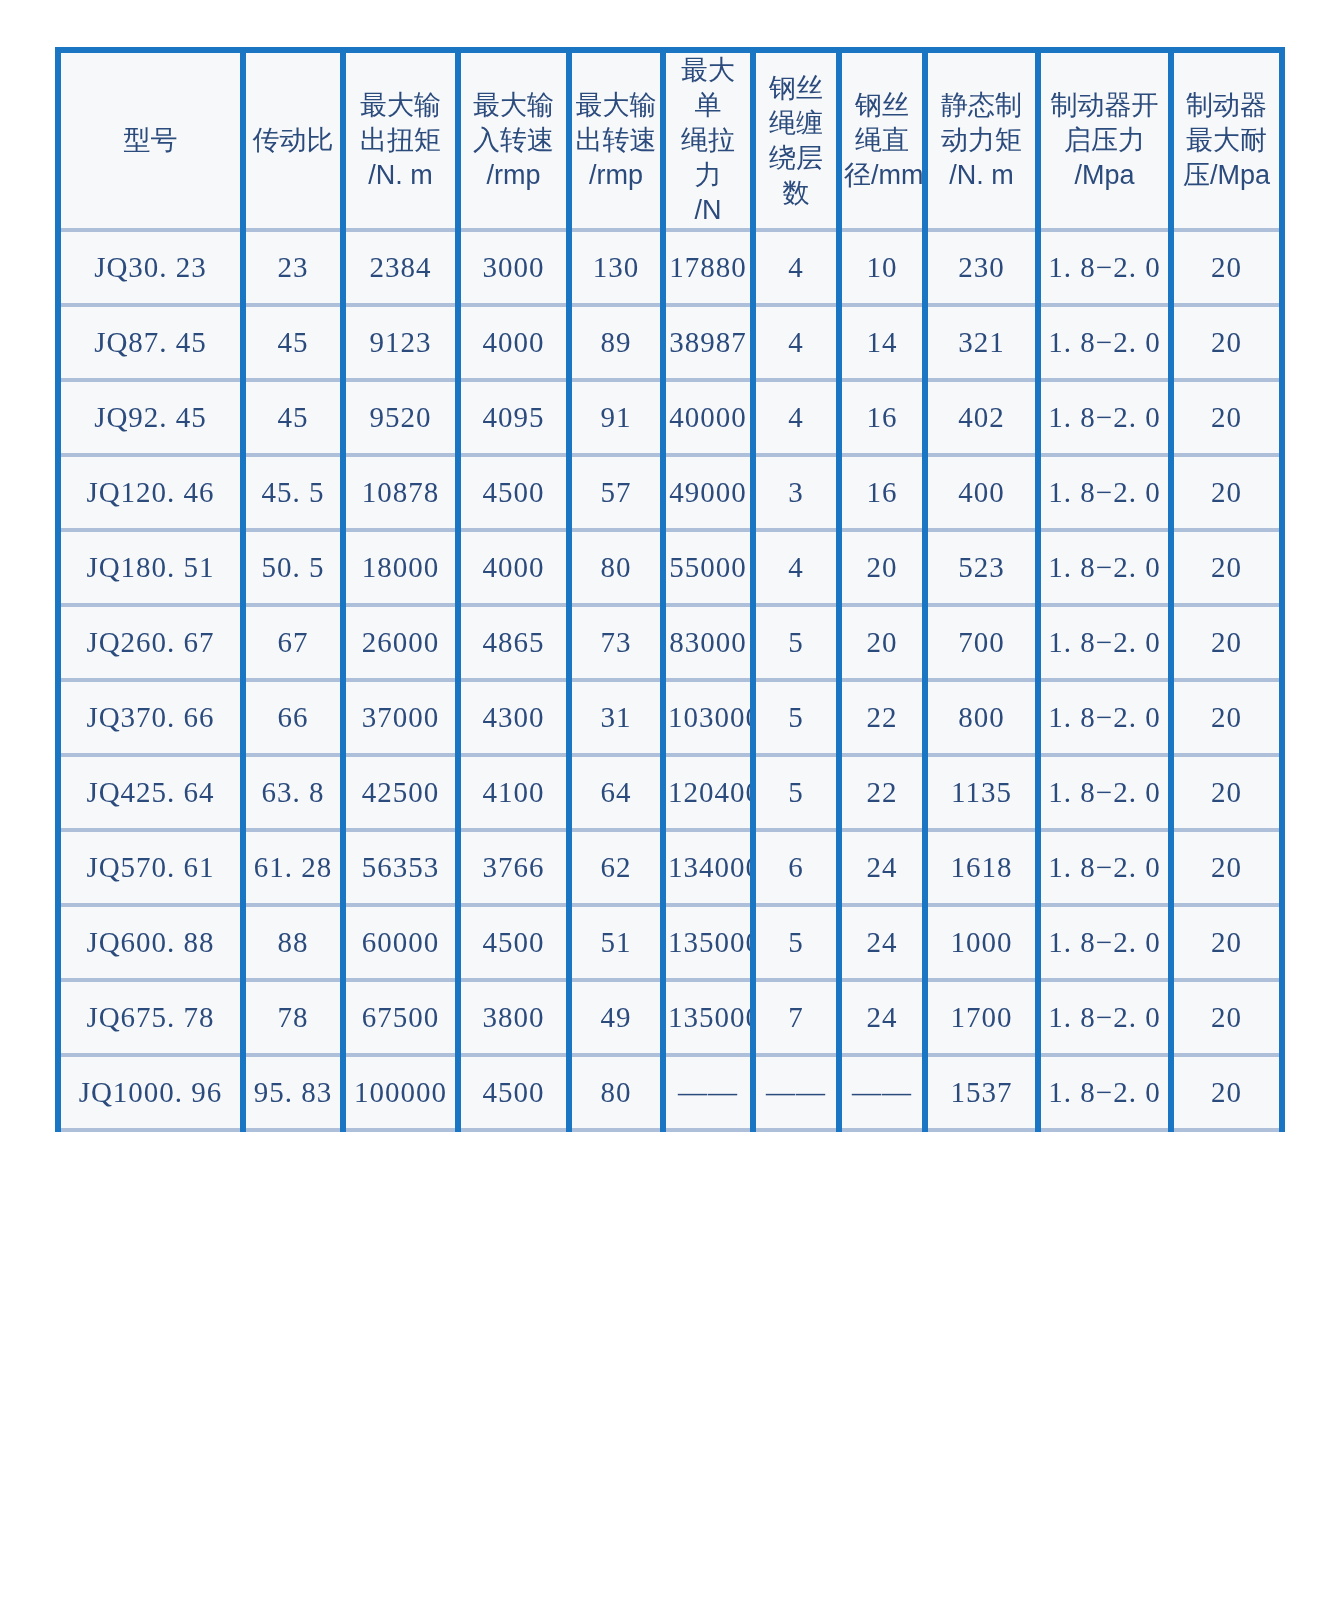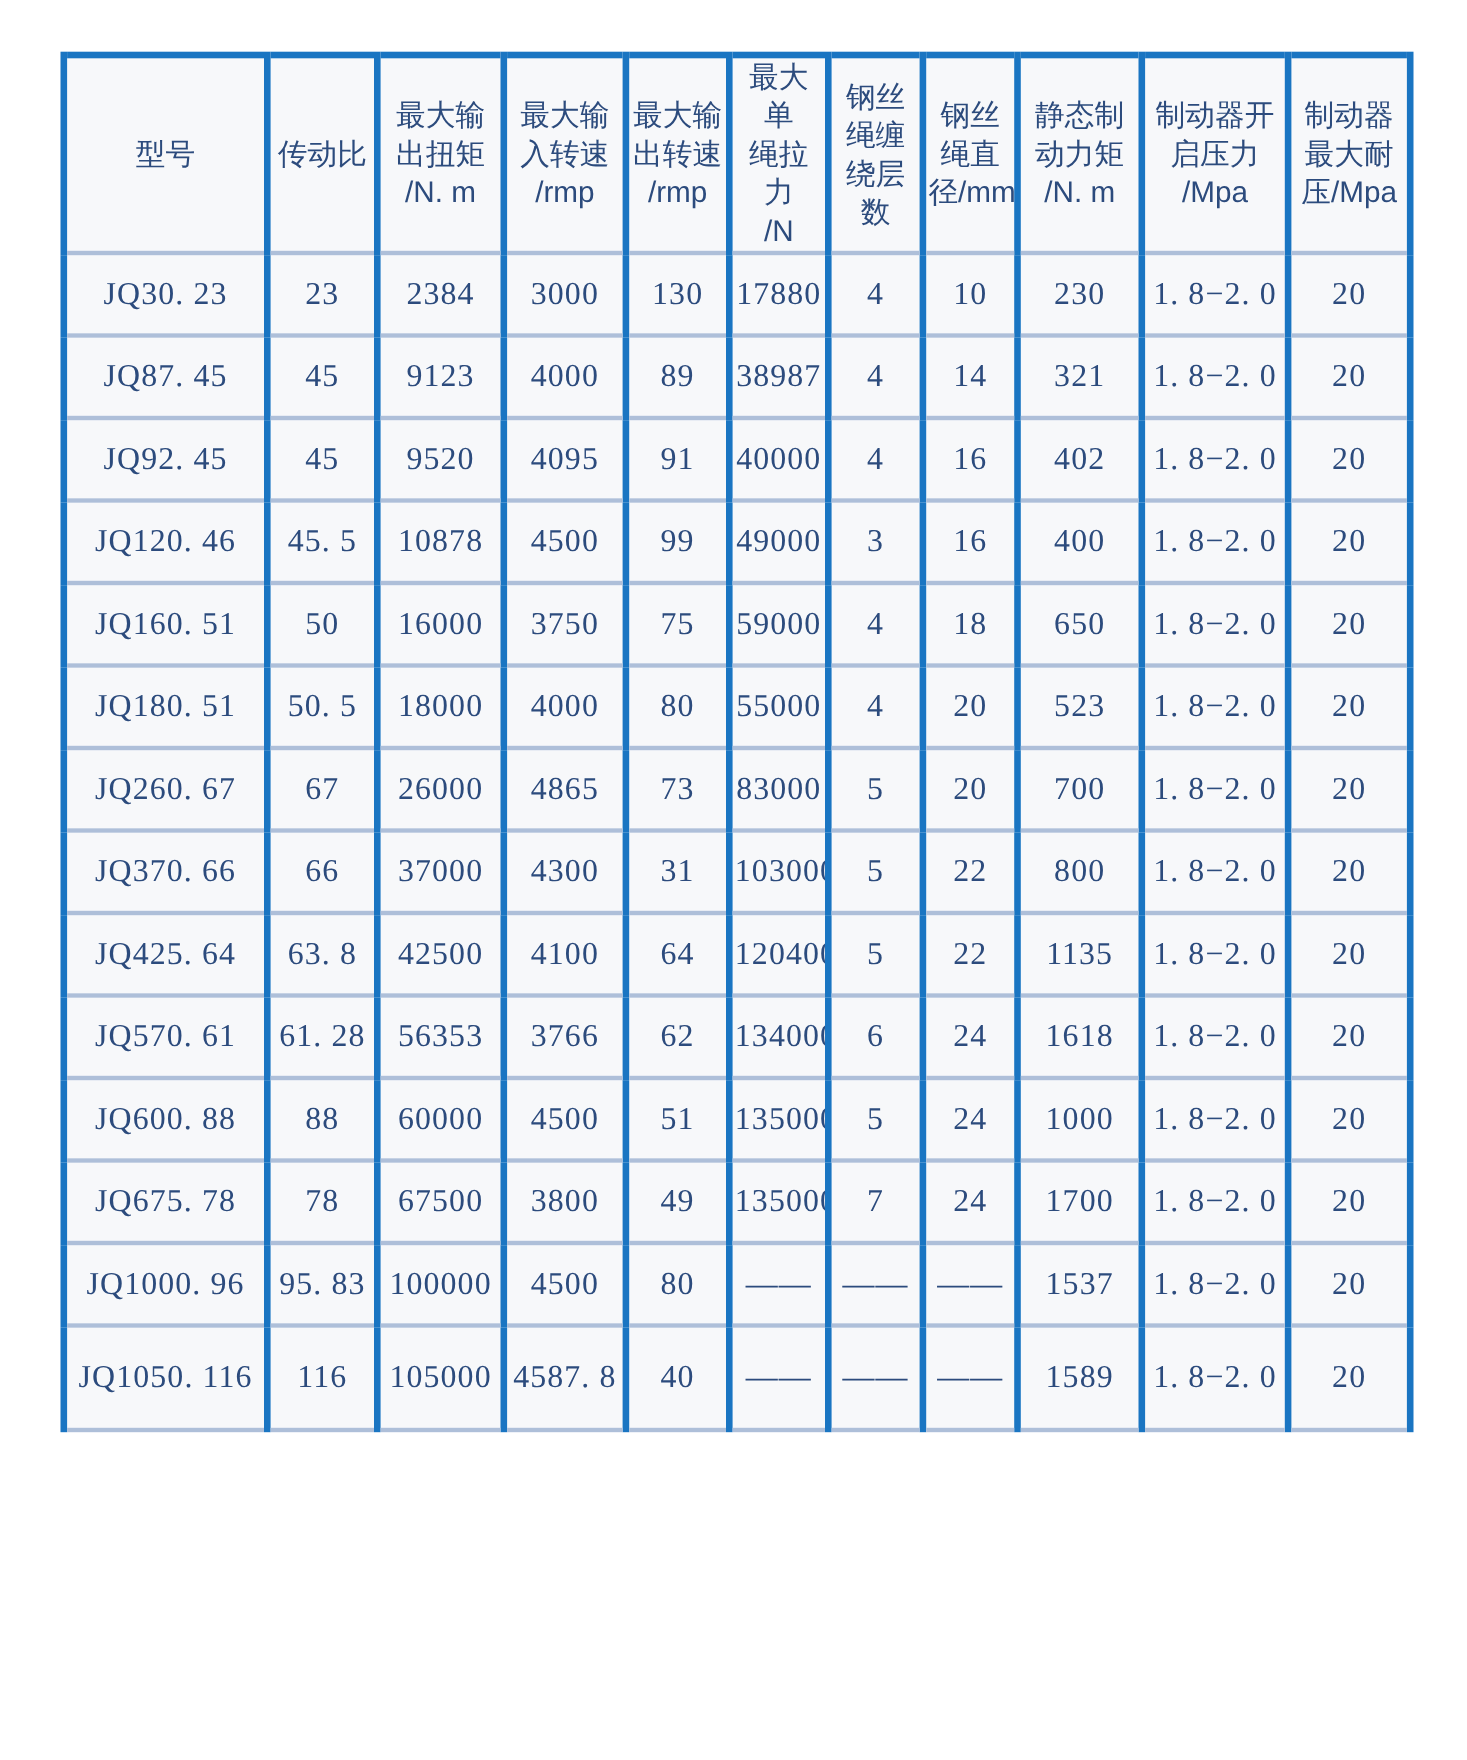--- a/index.html
+++ b/index.html
@@ -155,38 +155,25 @@
         <td>16</td>
         <td>402</td>
         <td>1. 8−2. 0</td>
         <td>20</td>
       </tr>
       <tr>
         <td>JQ120. 46</td>
         <td>45. 5</td>
         <td>10878</td>
         <td>4500</td>
-        <td>99</td>
+        <td>57</td>
         <td>49000</td>
         <td>3</td>
         <td>16</td>
         <td>400</td>
-        <td>1. 8−2. 0</td>
-        <td>20</td>
-      </tr>
-      <tr>
-        <td>JQ160. 51</td>
-        <td>50</td>
-        <td>16000</td>
-        <td>3750</td>
-        <td>75</td>
-        <td>59000</td>
-        <td>4</td>
-        <td>18</td>
-        <td>650</td>
         <td>1. 8−2. 0</td>
         <td>20</td>
       </tr>
       <tr>
         <td>JQ180. 51</td>
         <td>50. 5</td>
         <td>18000</td>
         <td>4000</td>
         <td>80</td>
         <td>55000</td>
@@ -280,27 +267,14 @@
         <td>100000</td>
         <td>4500</td>
         <td>80</td>
         <td>——</td>
         <td>——</td>
         <td>——</td>
         <td>1537</td>
         <td>1. 8−2. 0</td>
         <td>20</td>
       </tr>
-      <tr>
-        <td>JQ1050. 116</td>
-        <td>116</td>
-        <td>105000</td>
-        <td>4587. 8</td>
-        <td>40</td>
-        <td>——</td>
-        <td>——</td>
-        <td>——</td>
-        <td>1589</td>
-        <td>1. 8−2. 0</td>
-        <td>20</td>
-      </tr>
     </tbody>
 </table>
 
 </body></html>

